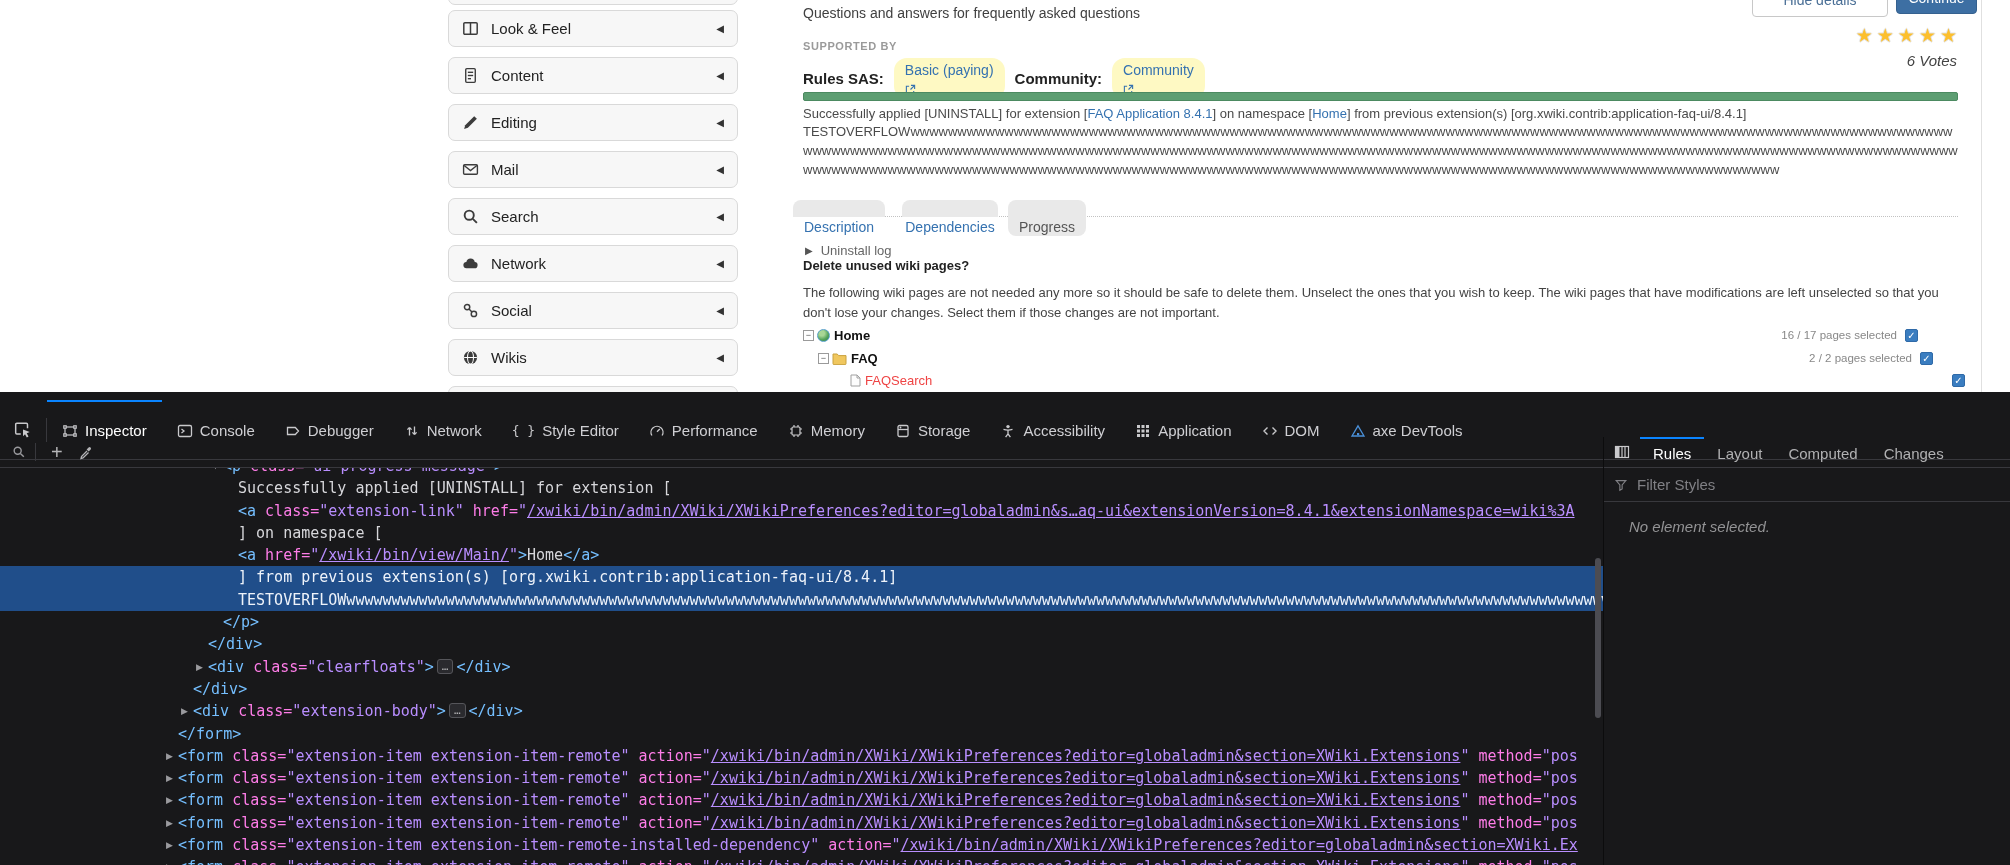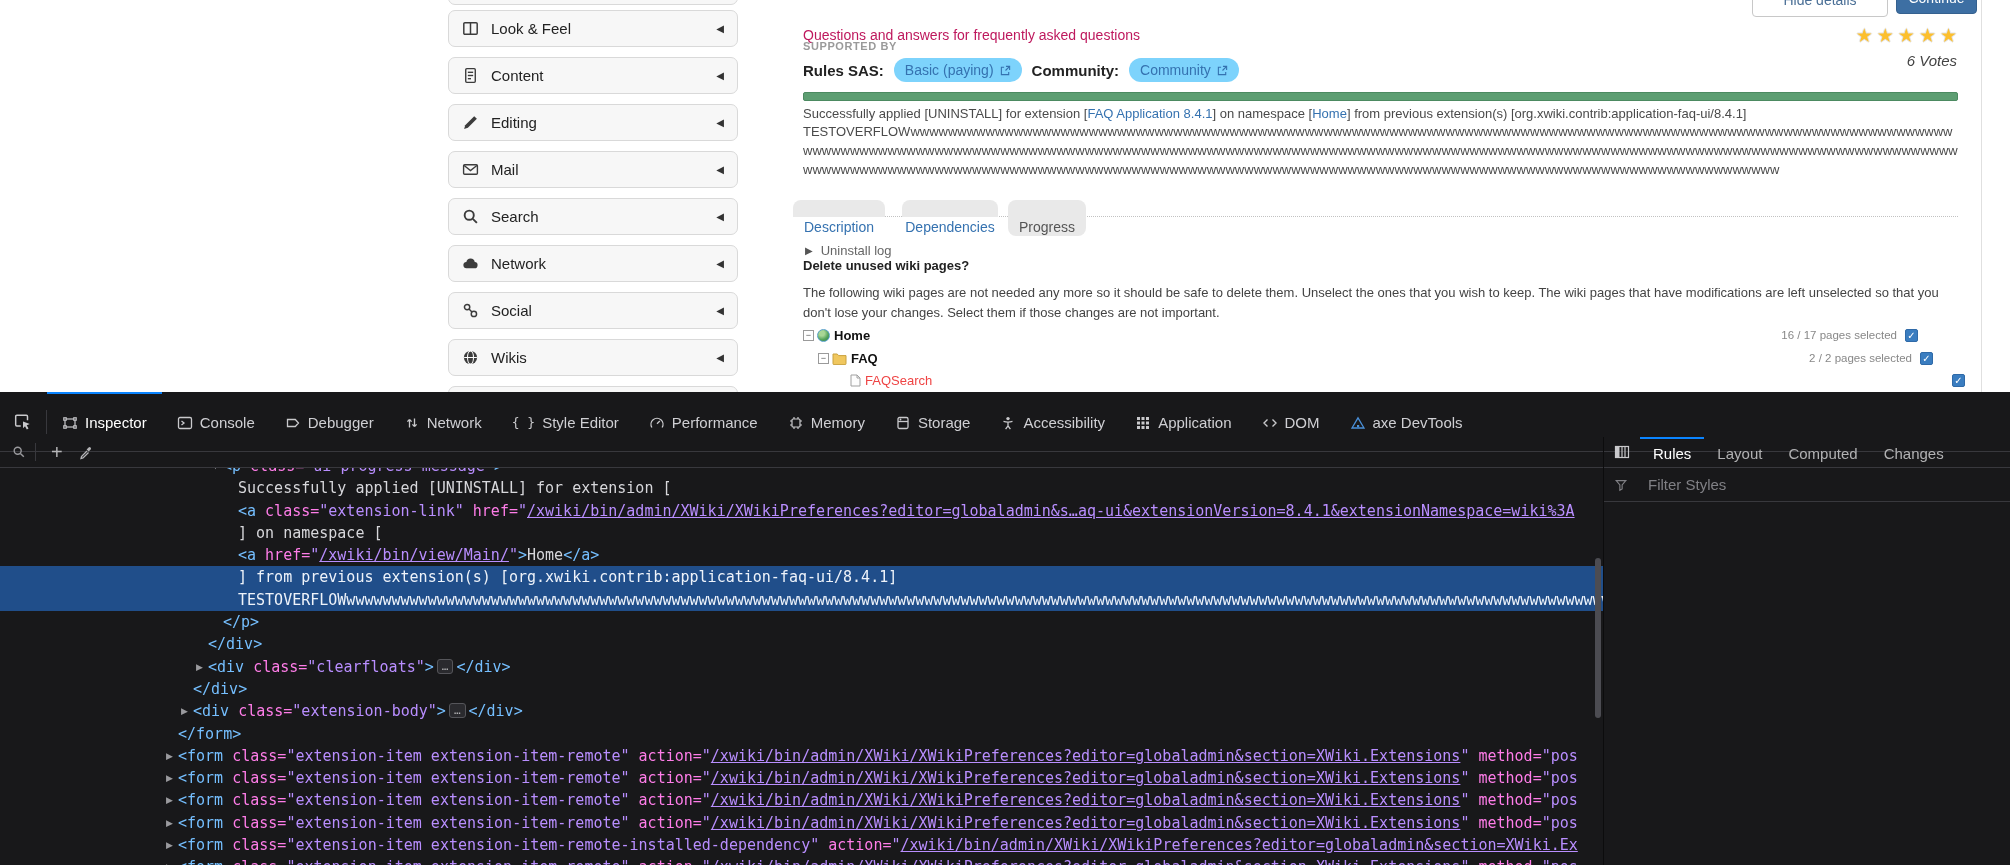--- a/index.html
+++ b/index.html
@@ -4,31 +4,31 @@
 <style>
   html,body{margin:0;padding:0;background:#fff;}
   .stage{position:relative;width:2010px;height:865px;overflow:hidden;background:#fff;font-family:"Liberation Sans",sans-serif;}
   
   .side-item{position:absolute;left:448px;width:290px;height:37px;background:#f7f7f7;border:1px solid #d9d9d9;border-radius:7px;display:flex;align-items:center;padding:0 13px;box-sizing:border-box;gap:12px;cursor:pointer;}
   .side-item .lbl{font-size:15px;color:#222;}
   .side-item .chev{margin-left:auto;font-size:10px;color:#333;}
   .side-icon{width:17px;height:17px;flex:0 0 17px;}
   
   .content-border{position:absolute;left:1981px;top:0;width:1px;height:393px;background:#e0e0e0;}
-  .wk-summary{position:absolute;left:803px;top:5px;font-size:14px;color:#be185d;margin-top:22px;}
+  .wk-summary{position:absolute;left:803px;top:5px;font-size:14px;color:#404040;}
   .btn{position:absolute;box-sizing:border-box;border-radius:4px;font-size:14px;display:flex;align-items:center;justify-content:center;cursor:pointer;}
   .btn-hide{right:122px;top:-17px;width:136px;height:34px;background:#fff;border:1px solid #c8c8c8;color:#4a6f96;}
   .btn-continue{right:33px;top:-19px;width:81px;height:33px;background:#3d6fa3;border:1px solid #35618f;color:#fff;}
   .stars{position:absolute;right:53px;top:26px;display:flex;gap:4px;}
   .star{font-size:19px;color:#fcbf2e;text-shadow:0 1px 0 #e4e4e4,0 -1px 0 #e4e4e4,1px 0 0 #e4e4e4,-1px 0 0 #e4e4e4;line-height:20px;}
   .votes{position:absolute;right:53px;top:52px;font-size:15px;font-style:italic;color:#444;}
   .supported-hd{position:absolute;left:803px;top:40px;font-size:11px;font-weight:bold;color:#9a9a9a;letter-spacing:.6px;}
   .supp-row{position:absolute;left:803px;top:58px;display:flex;align-items:center;gap:10px;}
   .supp-label{font-size:15px;font-weight:bold;color:#222;}
-  .pill{display:inline-flex;align-items:center;gap:6px;background:#7dd3fc;border-radius:13px;padding:4px 11px;font-size:14px;color:#3572b0;cursor:pointer;}
+  .pill{display:inline-flex;gap:6px;background:#fef9c3;border-radius:13px;padding:4px 11px;font-size:14px;color:#3572b0;cursor:pointer;flex-direction:column;}
   .greenbar{position:absolute;left:803px;top:92px;width:1155px;height:9px;background:#5d9e72;border:1px solid #4c8a61;border-radius:2px;box-sizing:border-box;}
   .msg{position:absolute;left:803px;top:106px;font-size:13px;color:#4a4a4a;white-space:nowrap;}
   .msg a{color:#3572b0;text-decoration:none;cursor:pointer;}
   .wblock{position:absolute;left:803px;top:122px;width:1157px;font-size:13px;line-height:19px;color:#4a4a4a;word-break:break-all;}
   .dotted{position:absolute;left:803px;top:216px;width:1155px;border-top:1px dotted #c2c2c2;}
   .wtab{position:absolute;top:200px;height:36px;cursor:pointer;}
   .wtab .cap{height:17px;background:#e9e9e9;border-radius:8px 8px 0 0;}
   .wtab .tlbl{height:19px;display:flex;align-items:center;justify-content:center;font-size:14px;color:#3572b0;background:#fff;}
   .wtab.active{background:#e9e9e9;border-radius:8px;}
   .wtab.active .cap{background:transparent;}
@@ -40,21 +40,21 @@
   .prow{position:absolute;left:803px;width:1115px;height:16px;display:flex;align-items:center;}
   .prow .sp{flex:1;}
   .prow .cnt{font-size:11.5px;color:#888;margin-right:8px;}
   .prow .plbl{font-size:13px;font-weight:bold;color:#111;margin-left:4px;}
   .prow .plbl.reg{font-weight:normal;color:#ef4444;}
   .expander{width:11px;height:11px;border:1px solid #9a9a9a;background:#fff;font-size:9px;line-height:9px;text-align:center;color:#555;margin-right:3px;cursor:pointer;box-sizing:border-box;}
   .globe{width:13px;height:13px;border-radius:50%;background:radial-gradient(circle at 35% 30%,#a8d695 0 25%,#56a45c 60%,#2e7d46);border:1px solid #58a0c8;box-sizing:border-box;}
   .cbx{width:13px;height:13px;background:#3a7dc0;border:1px solid #2f6aa8;border-radius:2px;color:#fff;font-size:10px;line-height:11px;text-align:center;box-sizing:border-box;cursor:pointer;}
   
   .devtools{position:absolute;left:0;top:392px;width:2010px;height:473px;background:#18181a;color:#d7d7db;}
-  .dtoolbar{position:absolute;left:0;top:0;width:2010px;height:60px;border-bottom:1px solid #38383d;display:flex;align-items:stretch;box-sizing:border-box;}
+  .dtoolbar{position:absolute;left:0;top:8px;width:2010px;height:60px;border-bottom:1px solid #38383d;display:flex;align-items:stretch;box-sizing:border-box;}
   .pickcell{width:46px;display:flex;align-items:center;justify-content:center;cursor:pointer;}
   .tsep{width:1px;height:24px;background:#38383d;align-self:center;}
   .dtab{display:flex;align-items:center;gap:7px;padding:0 15px;font-size:15px;color:#cfcfd3;border-top:2px solid transparent;cursor:pointer;box-sizing:border-box;}
   .dtab.active{border-top-color:#0a84ff;color:#fff;}
   .braces{font-family:"DejaVu Sans Mono",monospace;font-size:13px;color:#c9c9cc;}
   .searchrow{position:absolute;left:0;top:45px;width:1603px;height:31px;border-bottom:1px solid #38383d;display:flex;align-items:center;padding:0 12px;box-sizing:border-box;gap:9px;}
   .searchrow input{flex:1;background:transparent;border:none;outline:none;color:#d7d7db;font-size:15px;font-family:"Liberation Sans",sans-serif;}
   .searchrow input::placeholder{color:#757578;}
   .sr-sep{width:1px;height:18px;background:#38383d;}
   .plus{font-size:20px;color:#b5b5b8;line-height:18px;cursor:pointer;padding:0 6px;}
@@ -70,21 +70,21 @@
   .cl.sel span{color:#eef3fa !important;}
   .cl-ar{position:absolute;top:0;font-size:9px;color:#9a9a9e;font-family:"Liberation Sans",sans-serif;}
   .tk-tag{color:#75bfff;}
   .tk-attr{color:#ff7de9;}
   .tk-val{color:#b98eff;}
   .tk-link{color:#b98eff;text-decoration:underline;}
   .tk-text{color:#d7d7db;}
   .tk-ell{display:inline-block;border:1px solid #55555a;background:#2a2a2e;border-radius:3px;font-size:11px;line-height:11px;padding:1px 4px;margin:0 3px;color:#b1b1b3;vertical-align:2px;cursor:pointer;}
   .vscroll{position:absolute;right:2px;top:90px;width:6px;height:160px;background:#4c4c52;border-radius:3px;}
   .rulespane{position:absolute;left:1604px;top:76px;width:406px;height:397px;background:#18181a;}
-  .filterrow{height:34px;border-bottom:1px solid #38383d;display:flex;align-items:center;gap:20px;padding:0 10px;box-sizing:border-box;color:#808085;font-size:15px;}
+  .filterrow{height:34px;border-bottom:1px solid #38383d;display:flex;align-items:center;gap:9px;padding:0 10px;box-sizing:border-box;color:#808085;font-size:15px;}
   .emptymsg{font-style:italic;color:#939395;font-size:15px;padding:16px 0 0 25px;}
   svg{display:block;}
 </style>
 </head>
 <body>
 
 <div class="stage">
 
   <div class="side-item" style="top:-32px"></div>
   <div class="side-item" style="top:10px">
@@ -411,15 +411,16 @@
       <div class="vscroll"></div>
     </div>
 
     <div class="rulespane">
       <div class="filterrow">
         <svg width="14" height="14" viewBox="0 0 16 16" fill="none" stroke="#808085" stroke-width="1.3">
             <path d="M2.5 3h11l-4.2 5v4.5l-2.6 1.5V8z"></path>
           </svg>
         <span>Filter Styles</span>
       </div>
+      <div class="emptymsg">No element selected.</div>
     </div>
   </div>
 </div>
 
 </body></html>

